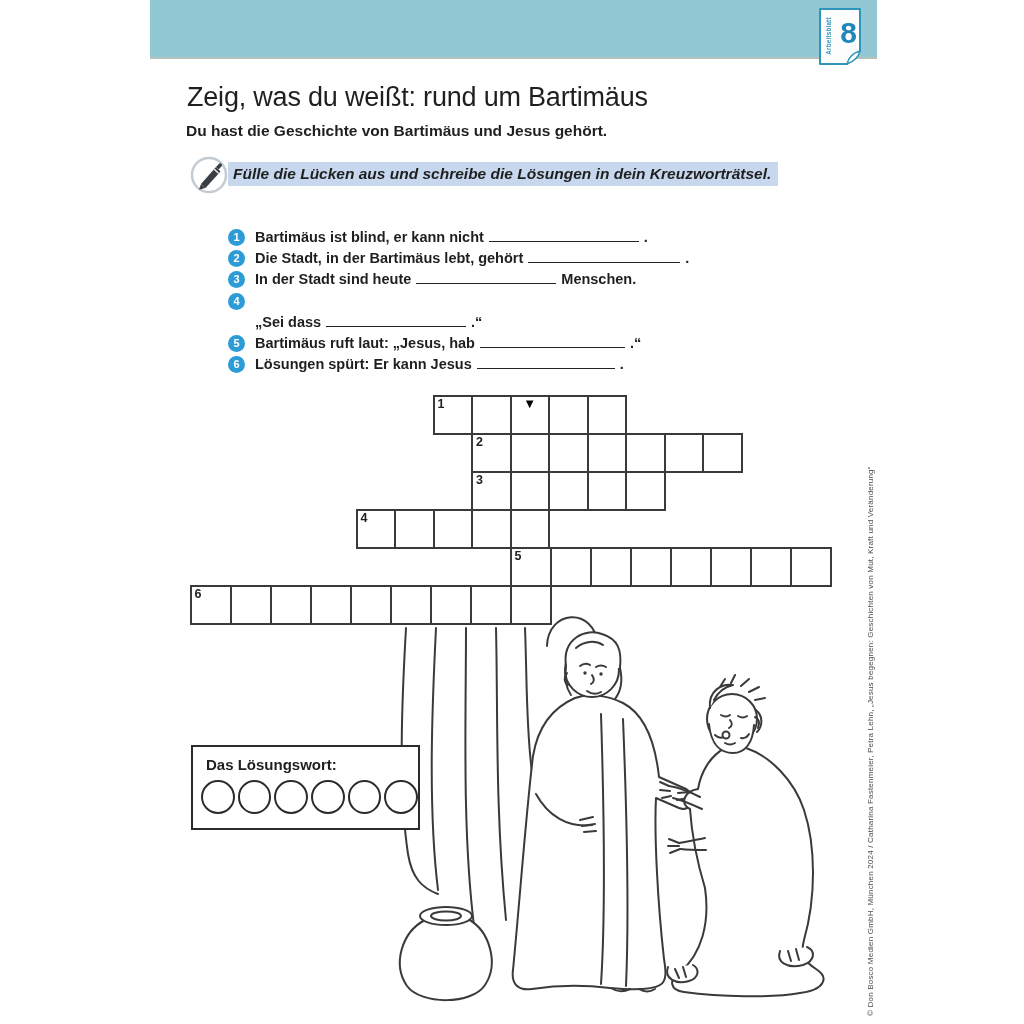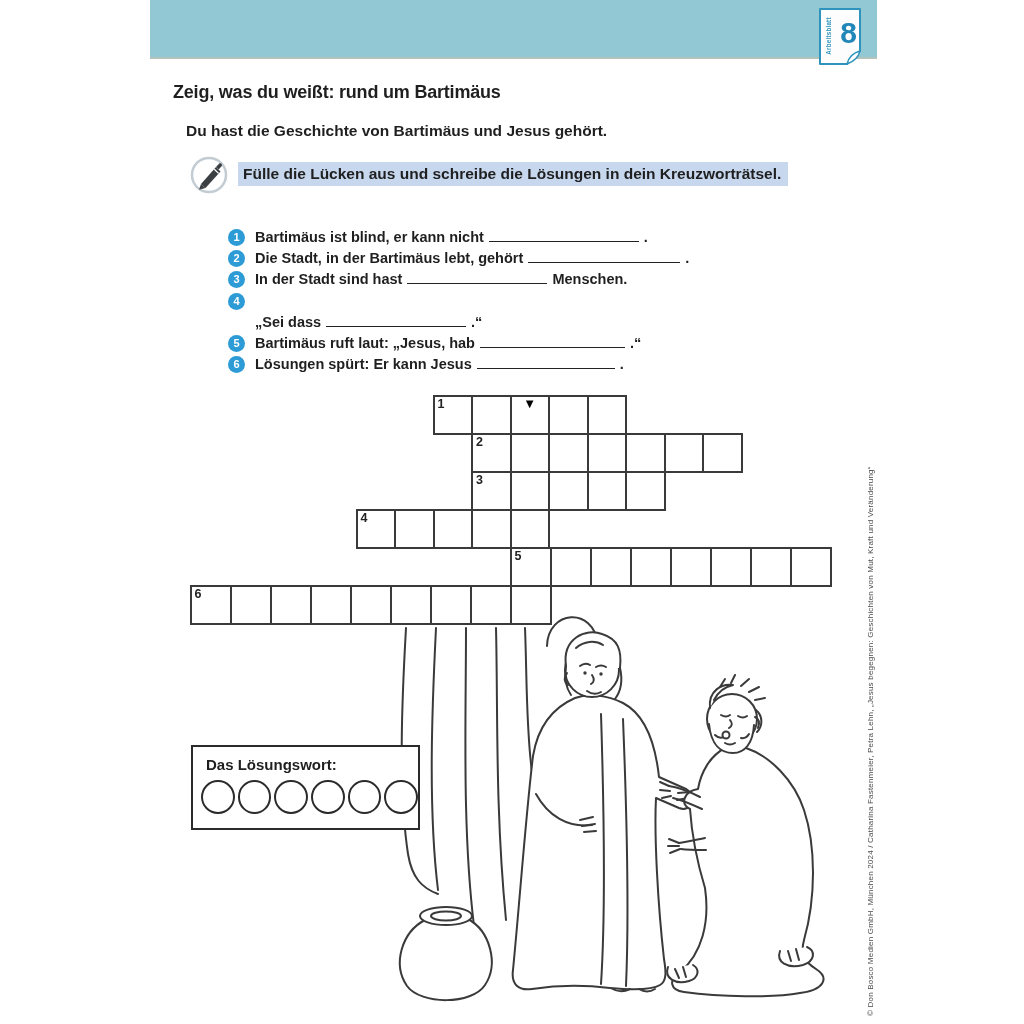--- a/index.html
+++ b/index.html
@@ -9,25 +9,25 @@
 
   
   #band{left:150px;top:0;width:727px;height:57px;background:#92c8d3;box-shadow:0 2px 0 #b3c2bb;}
 
   
   #tab{left:817px;top:7px;width:46px;height:60px;}
   .tab-vlabel{position:absolute;left:11px;top:29px;transform:translate(-50%,-50%) rotate(-90deg);
               font-size:6.3px;font-weight:700;color:#2e94bc;letter-spacing:.2px;white-space:nowrap;}
   .tab-number{position:absolute;right:6px;top:9px;font-size:30px;font-weight:700;color:#2186b8;}
 
-  #page-title{left:173px;top:82px;font-size:18px;font-weight:700;letter-spacing:-.2px;}
+  #page-title{left:187px;top:82px;font-size:27px;font-weight:400;letter-spacing:-.2px;}
   #subtitle{left:186px;top:122px;font-size:15.5px;font-weight:700;}
 
   #pencil{left:190px;top:155px;width:40px;height:40px;}
-  #instruction{left:238px;top:162px;width:620px;}
+  #instruction{left:228px;top:162px;width:620px;font-style:italic;}
   .hl{display:table;background:#c7d8ee;padding:1px 7px 2px 5px;font-size:15.5px;font-weight:700;line-height:21px;margin-bottom:1px;}
 
   #questions{left:228px;top:227px;width:528px;font-size:14.5px;font-weight:700;}
   .q{position:relative;padding-left:27px;line-height:21.2px;}
   .qnum{position:absolute;left:0;top:2px;width:17px;height:17px;border-radius:50%;background:#2d9bd6;
         color:#fff;font-size:11px;font-weight:700;text-align:center;line-height:17px;}
   .blank{display:inline-block;border-bottom:1.6px solid #222;height:11px;margin:0 5px;}
 
   #crossword{z-index:2;}
   .cw-row{position:absolute;display:flex;z-index:2;}
@@ -73,21 +73,21 @@
   </svg>
 </div>
 
 <div id="instruction" class="abs">
   <span class="hl" style="background: rgb(199, 216, 238);">Fülle die Lücken aus und schreibe die Lösungen in dein Kreuzworträtsel.</span>
 </div>
 
 <div id="questions" class="abs">
     <div class="q"><span class="qnum" style="background: rgb(45, 155, 214);">1</span><span>Bartimäus ist blind, er kann nicht</span><span class="blank" style="width: 150px;"></span><span>.</span></div>
     <div class="q"><span class="qnum" style="background: rgb(45, 155, 214);">2</span><span>Die Stadt, in der Bartimäus lebt, gehört</span><span class="blank" style="width: 152px;"></span><span>.</span></div>
-    <div class="q"><span class="qnum" style="background: rgb(45, 155, 214);">3</span><span>In der Stadt sind hast</span><span class="blank" style="width: 140px;"></span><span>Menschen.</span></div>
+    <div class="q"><span class="qnum" style="background: rgb(45, 155, 214);">3</span><span>In der Stadt sind heute</span><span class="blank" style="width: 140px;"></span><span>Menschen.</span></div>
     <div class="q"><span class="qnum" style="background: rgb(45, 155, 214);">4</span><br><span>„Sei dass</span><span class="blank" style="width: 140px;"></span><span>.“</span></div>
     <div class="q"><span class="qnum" style="background: rgb(45, 155, 214);">5</span><span>Bartimäus ruft laut: „Jesus, hab</span><span class="blank" style="width: 145px;"></span><span>.“</span></div>
     <div class="q"><span class="qnum" style="background: rgb(45, 155, 214);">6</span><span>Lösungen spürt: Er kann Jesus</span><span class="blank" style="width: 138px;"></span><span>.</span></div>
   </div>
 
 <div id="crossword">
     <div class="cw-row" style="left: 432.5px; top: 395px;">
       <div class="cw-cell" style="width: 40.5px; border-color: rgb(58, 58, 58);">
         <span class="cw-num">1</span>
       </div>

